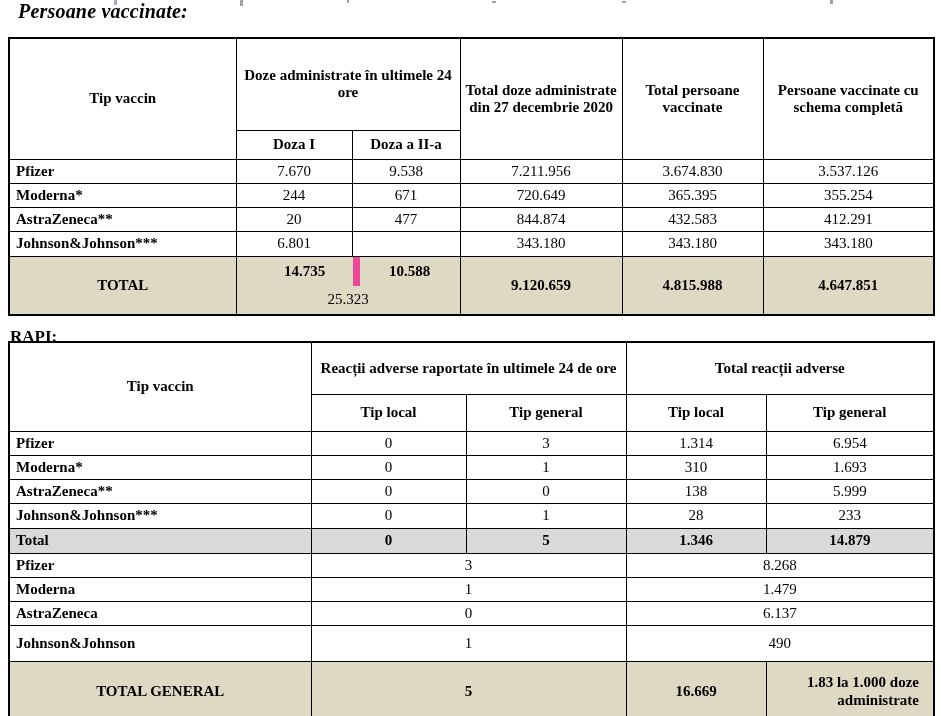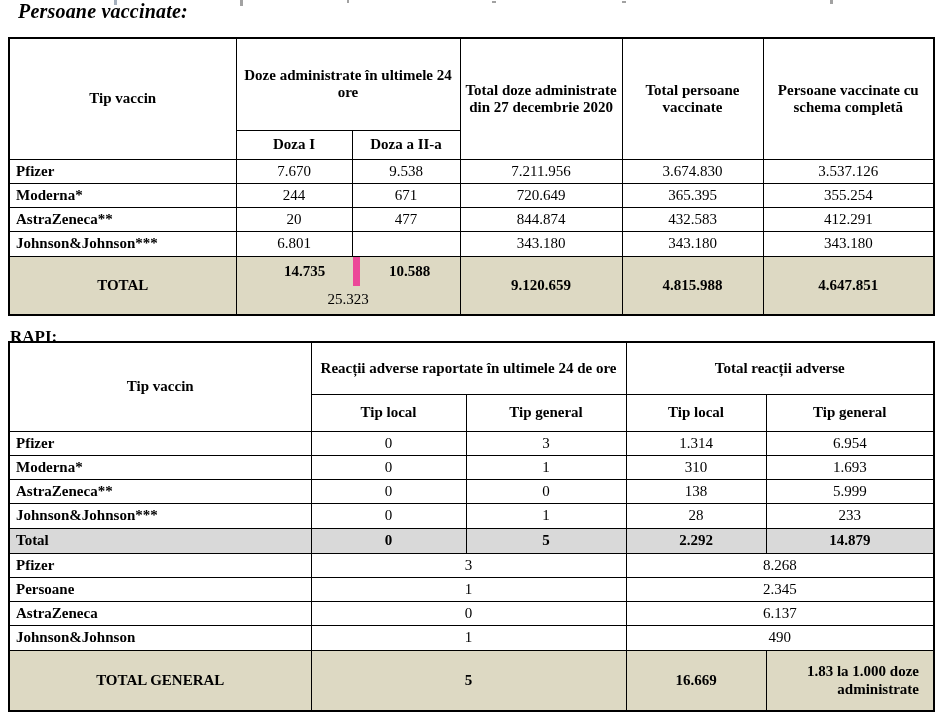--- a/index.html
+++ b/index.html
@@ -181,39 +181,39 @@
     <td class="name">Johnson&amp;Johnson***</td>
     <td>0</td>
     <td>1</td>
     <td>28</td>
     <td>233</td>
   </tr>
   <tr style="height:25px">
     <td class="name grayrow">Total</td>
     <td class="grayrow">0</td>
     <td class="grayrow">5</td>
-    <td class="grayrow">2.292</td>
+    <td class="grayrow">1.346</td>
     <td class="grayrow">14.879</td>
   </tr>
   <tr style="height:24px">
     <td class="name">Pfizer</td>
     <td colspan="2">3</td>
     <td colspan="2">8.268</td>
   </tr>
   <tr style="height:24px">
-    <td class="name">Persoane</td>
+    <td class="name">Moderna</td>
     <td colspan="2">1</td>
-    <td colspan="2">2.345</td>
+    <td colspan="2">1.479</td>
   </tr>
   <tr style="height:24px">
     <td class="name">AstraZeneca</td>
     <td colspan="2">0</td>
     <td colspan="2">6.137</td>
   </tr>
-  <tr style="height:25px">
+  <tr style="height:36px">
     <td class="name">Johnson&amp;Johnson</td>
     <td colspan="2">1</td>
     <td colspan="2">490</td>
   </tr>
   <tr style="height:61px">
     <td class="beige boldcell">TOTAL GENERAL</td>
     <td class="beige boldcell" colspan="2">5</td>
     <td class="beige boldcell">16.669</td>
     <td class="beige rate-cell">1.83 la 1.000 doze administrate</td>
   </tr>

